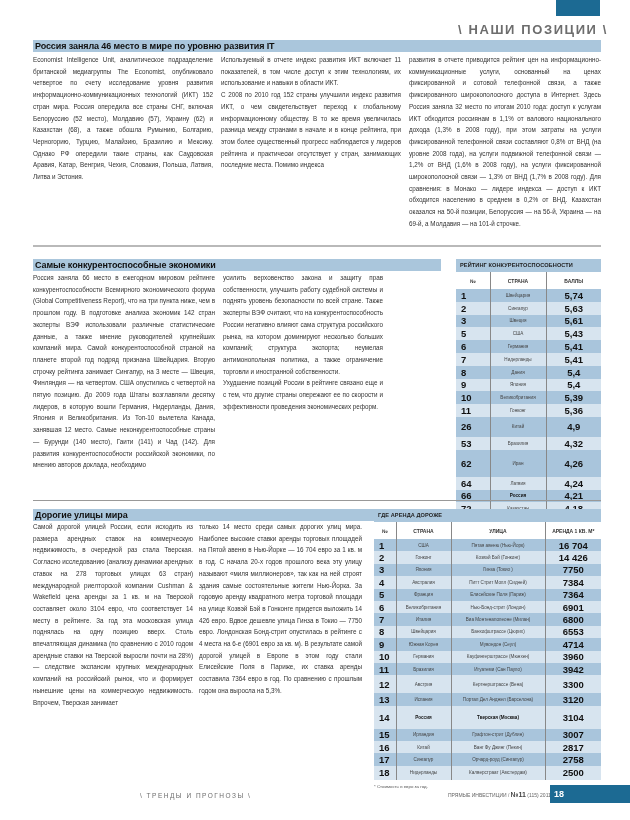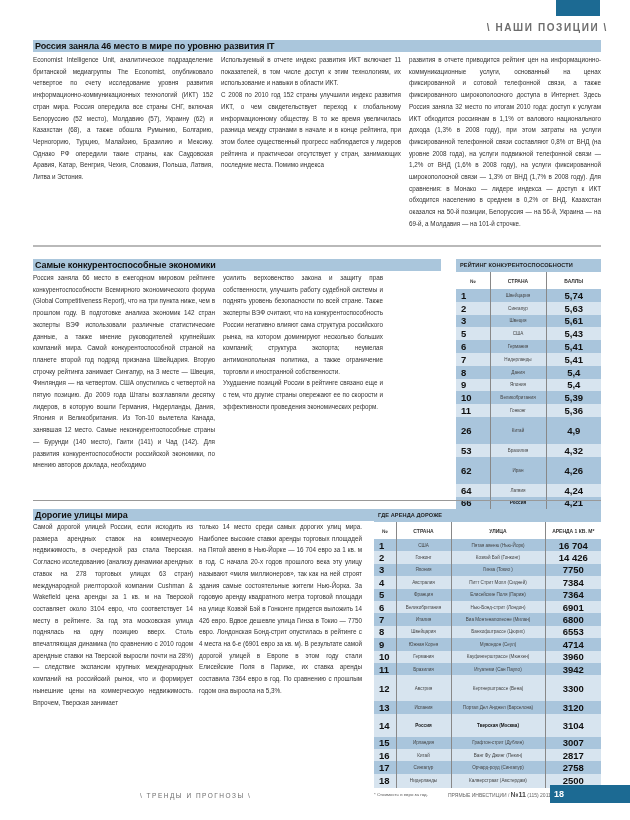--- a/index.html
+++ b/index.html
@@ -1,20 +1,20 @@
 <!DOCTYPE html>
 <html><head>
 <meta charset="utf-8">
 <style>
   * { box-sizing: border-box; margin: 0; padding: 0; }
   html, body { width: 630px; height: 820px; background: #ffffff; overflow: hidden; }
   body { position: relative; font-family: "Liberation Sans", sans-serif; color: #222; }
 
   .corner-block { position: absolute; left: 556px; top: 0; width: 44px; height: 16px; background: #1c6a93; }
-  .section-label-top { position: absolute; right: 22px; top: 22px; font-size: 10px; font-weight: bold; letter-spacing: 1.6px; color: #6d6d6d; }
+  .section-label-top { position: absolute; right: 22px; top: 22px; font-size: 13px; font-weight: bold; letter-spacing: 1.6px; color: #6d6d6d; }
 
   .section { position: absolute; left: 33px; width: 568px; }
   .section-title {
     height: 12px; background: #aac6dc; font-weight: bold; font-size: 9px; line-height: 12px;
     padding-left: 2px; color: #111; letter-spacing: -0.1px;
   }
   .col { position: absolute; font-size: 6.3px; line-height: 11.7px; color: #333; text-align: justify; }
   .col p { text-indent: 0; }
 
   .divider { position: absolute; left: 33px; width: 568px; height: 2px; background: #b9b9b9; }
@@ -129,21 +129,21 @@
         <tr class="r-odd" style="height: 12.8px;">
           <td class="num">10</td>
           <td class="country">Великобритания</td>
           <td class="val">5,39</td>
         </tr>
         <tr class="r-even" style="height: 12.8px;">
           <td class="num">11</td>
           <td class="country">Гонконг</td>
           <td class="val">5,36</td>
         </tr>
-        <tr class="r-odd" style="height: 27px;">
+        <tr class="r-odd" style="height: 20px;">
           <td class="num">26</td>
           <td class="country">Китай</td>
           <td class="val">4,9</td>
         </tr>
         <tr class="r-even" style="height: 12.8px;">
           <td class="num">53</td>
           <td class="country">Бразилия</td>
           <td class="val">4,32</td>
         </tr>
         <tr class="r-odd" style="height: 27px;">
@@ -252,21 +252,21 @@
           <td class="country">Германия</td>
           <td class="street">Кауфингерштрассе (Мюнхен)</td>
           <td class="val">3960</td>
         </tr>
         <tr class="r-odd" style="height: 12.4px;">
           <td class="num">11</td>
           <td class="country">Бразилия</td>
           <td class="street">Игуатеми (Сан Пауло)</td>
           <td class="val">3942</td>
         </tr>
-        <tr class="r-even" style="height: 26px;">
+        <tr class="r-even" style="height: 18px;">
           <td class="num">12</td>
           <td class="country">Австрия</td>
           <td class="street">Кертнерштрассе (Вена)</td>
           <td class="val">3300</td>
         </tr>
         <tr class="r-odd" style="height: 12.4px; border-radius: 6px;">
           <td class="num">13</td>
           <td class="country">Испания</td>
           <td class="street">Портал Дел Анджел (Барселона)</td>
           <td class="val">3120</td>

